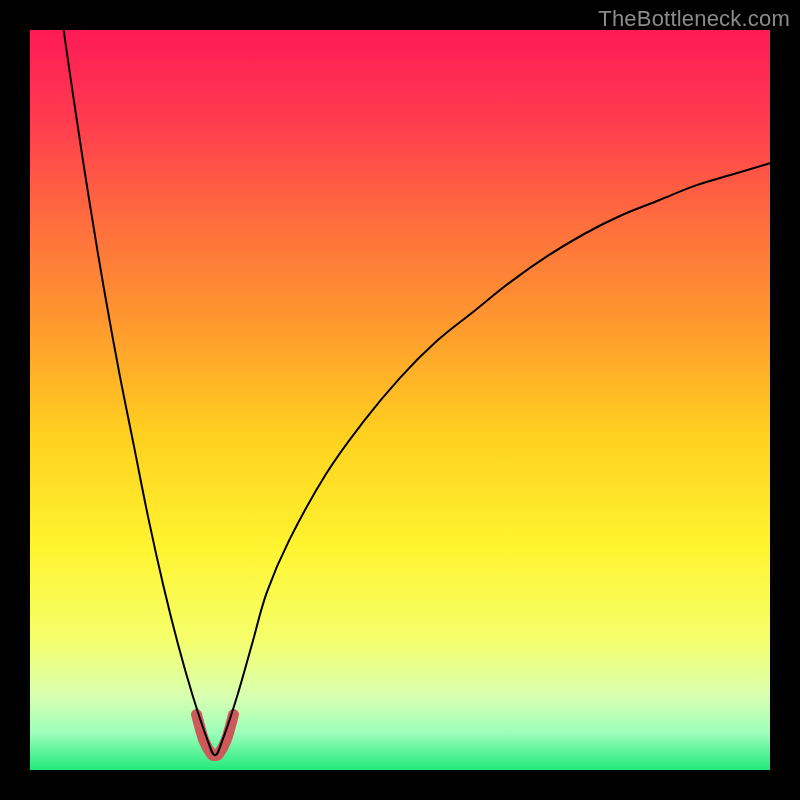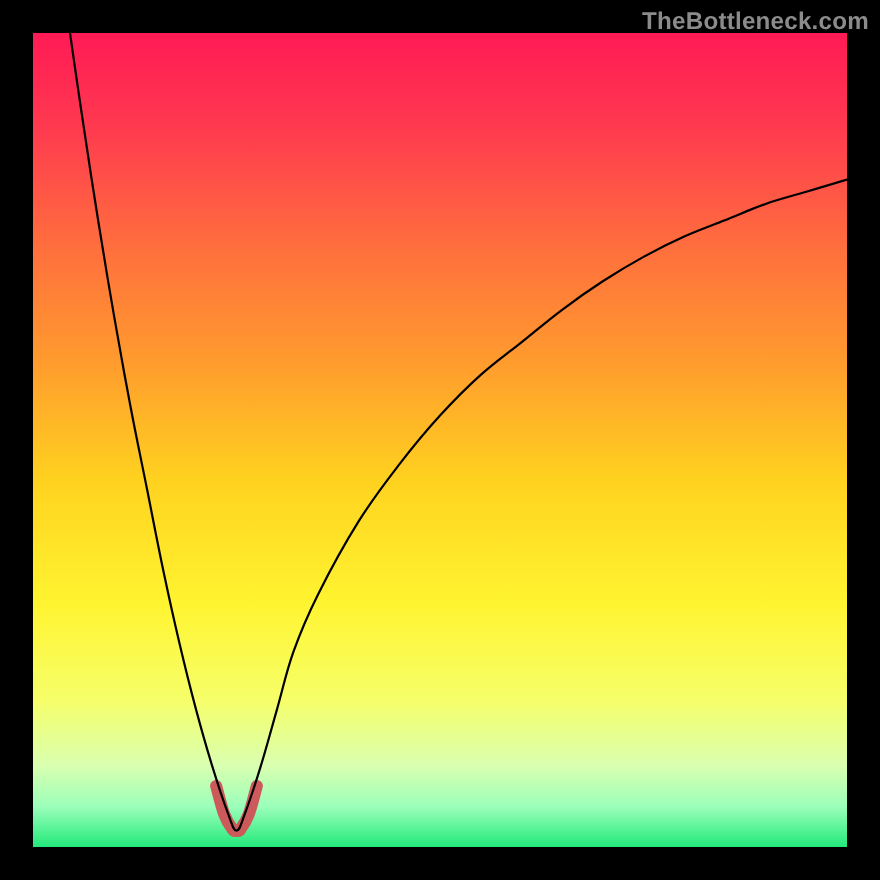--- a/index.html
+++ b/index.html
@@ -19,21 +19,21 @@
     height: 800px;
     background: #000000;
   }
   .watermark {
     position: absolute;
     top: 6px;
     right: 10px;
     color: #8b8b8b;
     font-size: 22px;
     letter-spacing: 0.2px;
-    font-weight: 700;
+    font-weight: 400;
     user-select: none;
   }
   .plot-wrap {
     position: absolute;
     left: 30px;
     top: 30px;
     width: 740px;
     height: 740px;
     overflow: hidden;
   }

